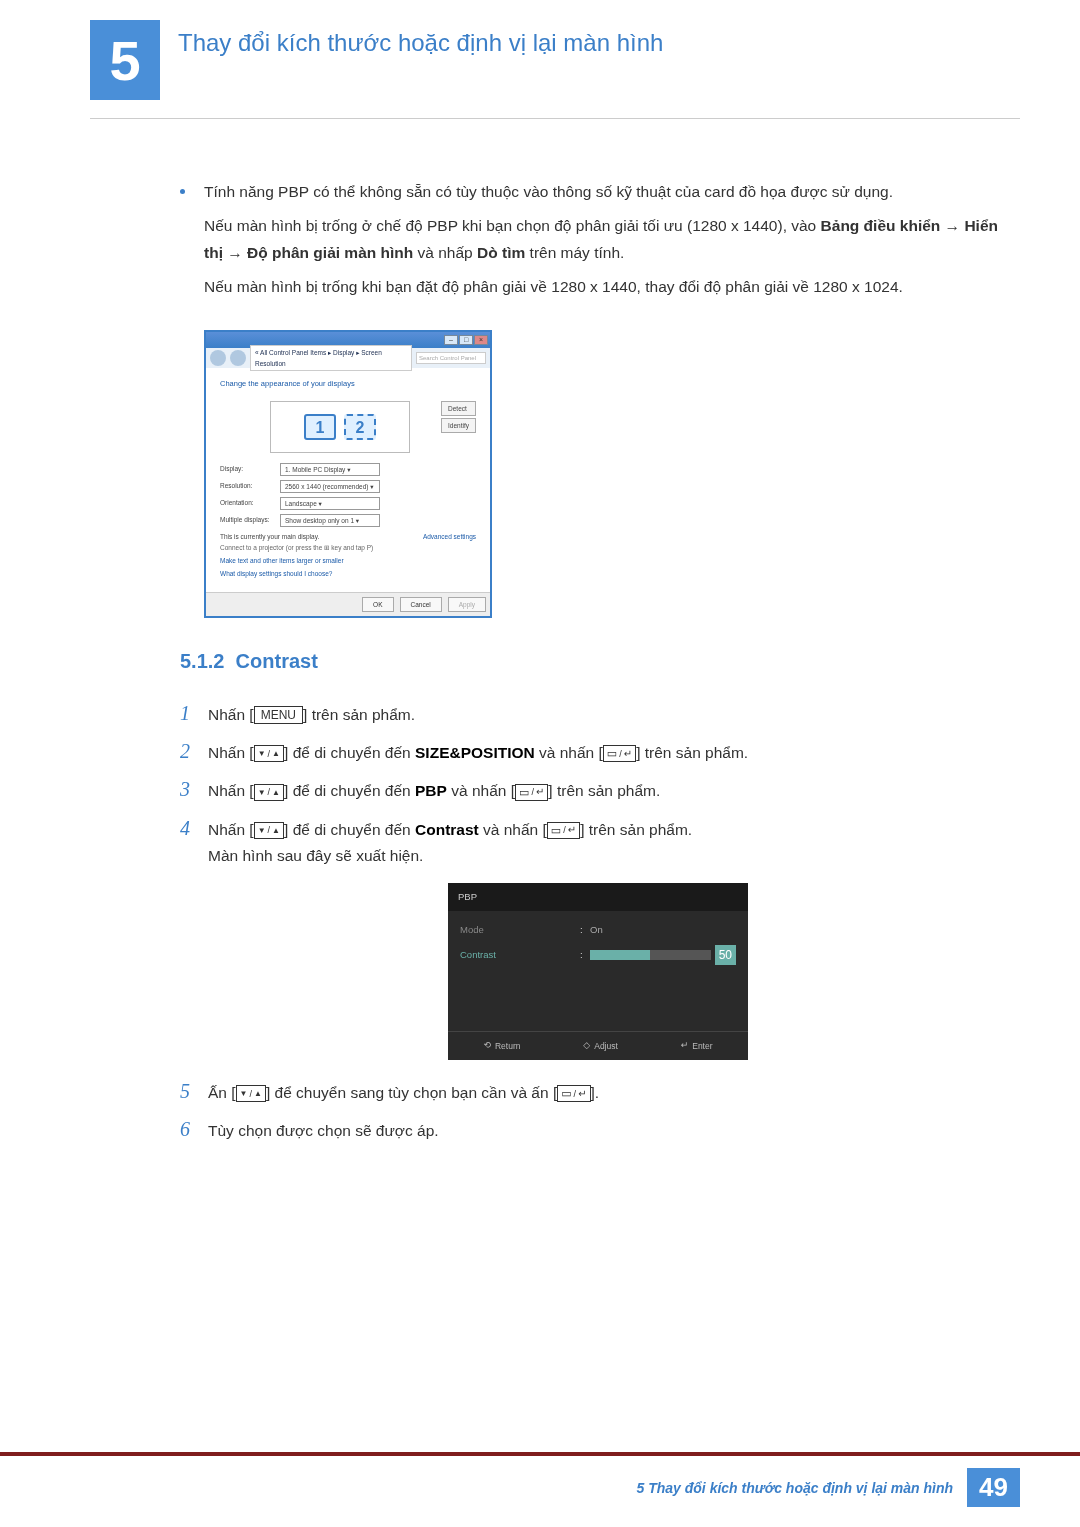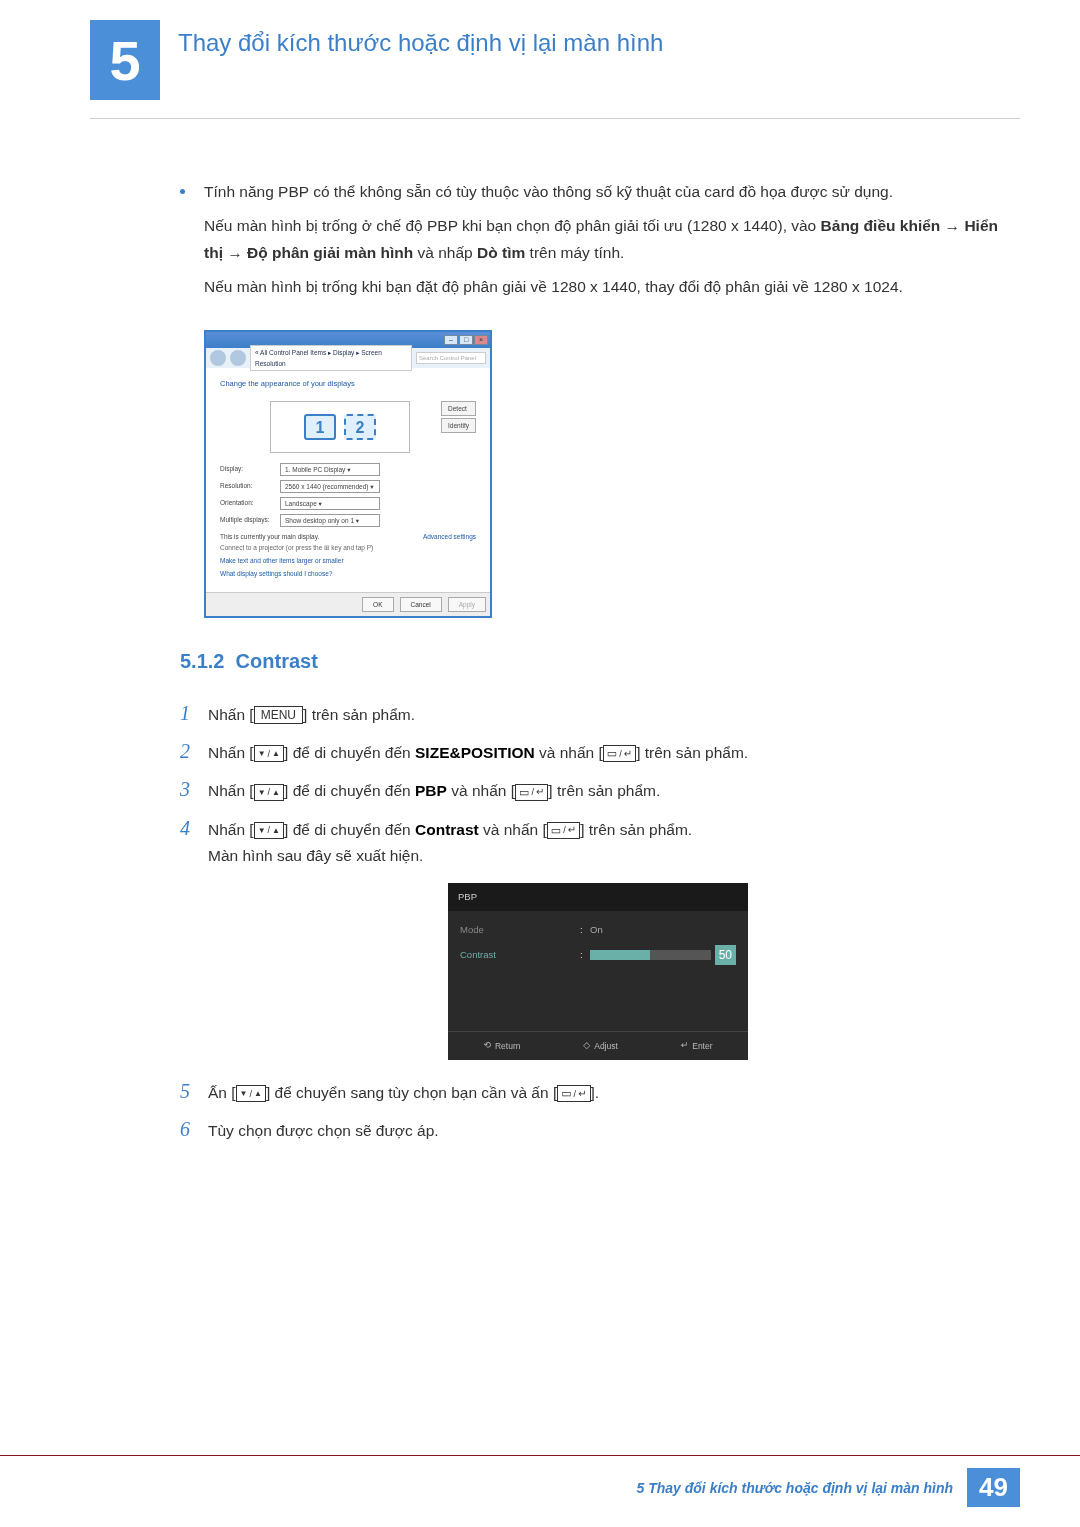--- a/index.html
+++ b/index.html
@@ -311,21 +311,21 @@
     color: #bbb;
   }
   .osd-footer span { display: flex; align-items: center; gap: 4px; }
   .osd-icon { font-size: 9px; }
   
   .page-footer {
     position: absolute;
     bottom: 0;
     left: 0;
     right: 0;
-    border-top: 1px solid #7f1d1d;
+    border-top: 4px solid #7f1d1d;
     padding: 12px 60px 20px 0;
     display: flex;
     justify-content: flex-end;
     align-items: center;
     gap: 14px;
   }
   .footer-text {
     color: #3b7fc8;
     font-size: 14px;
     font-weight: bold;

